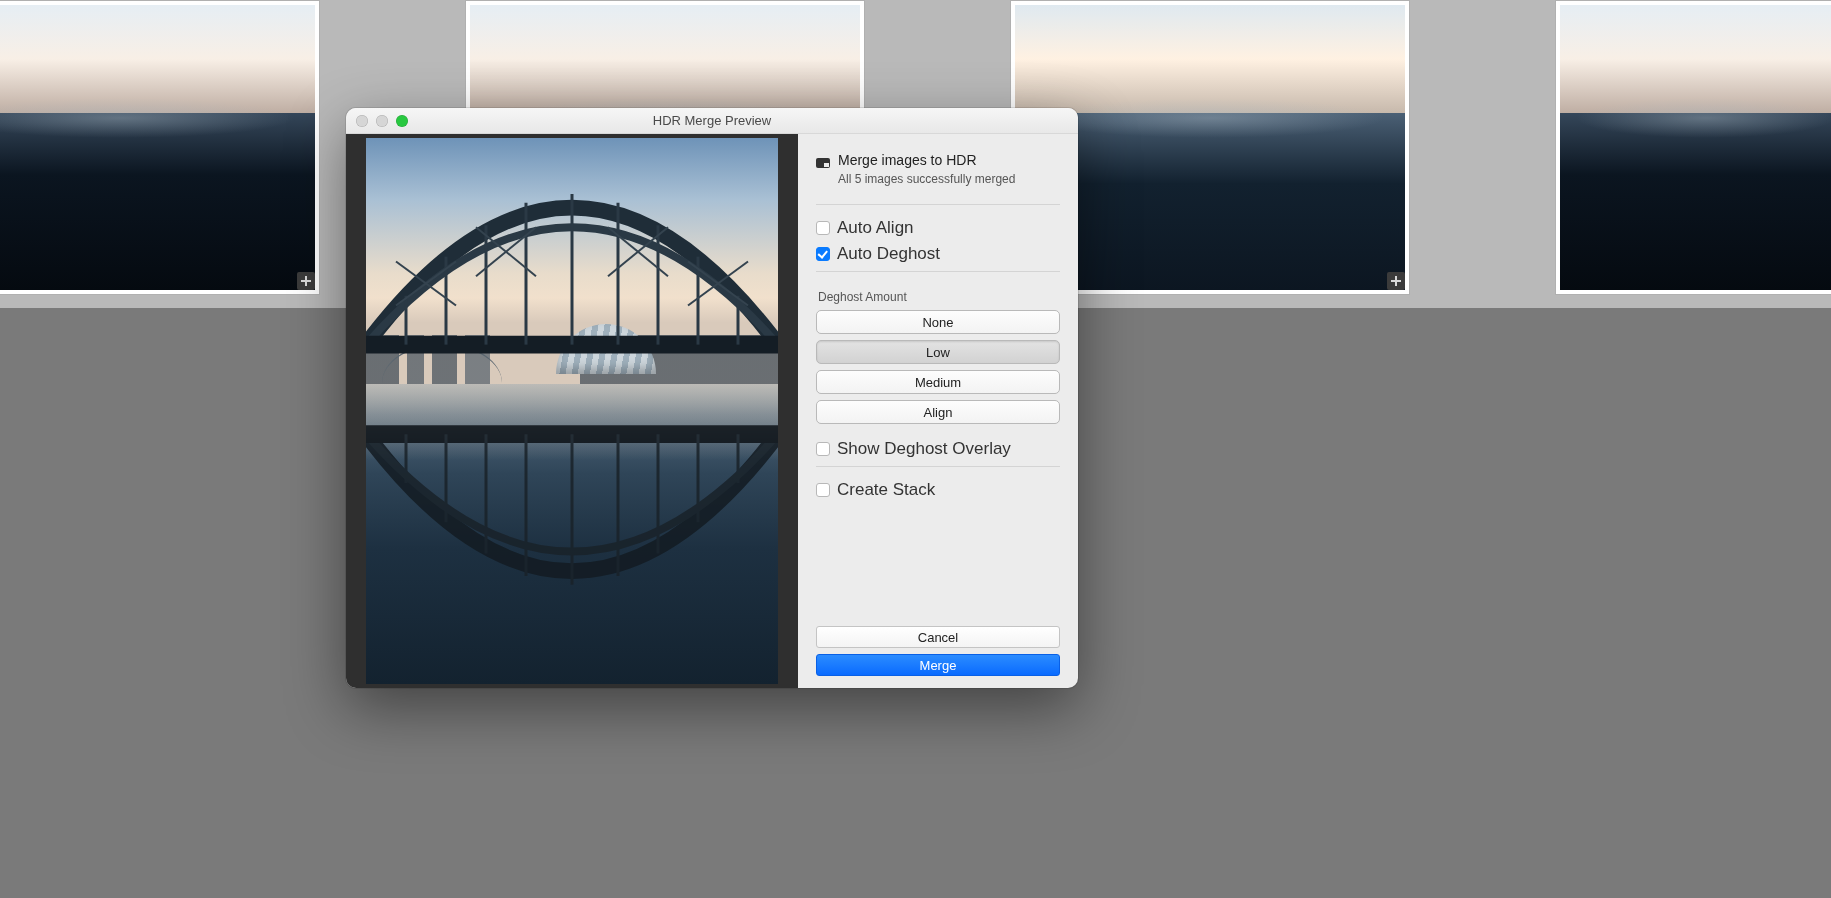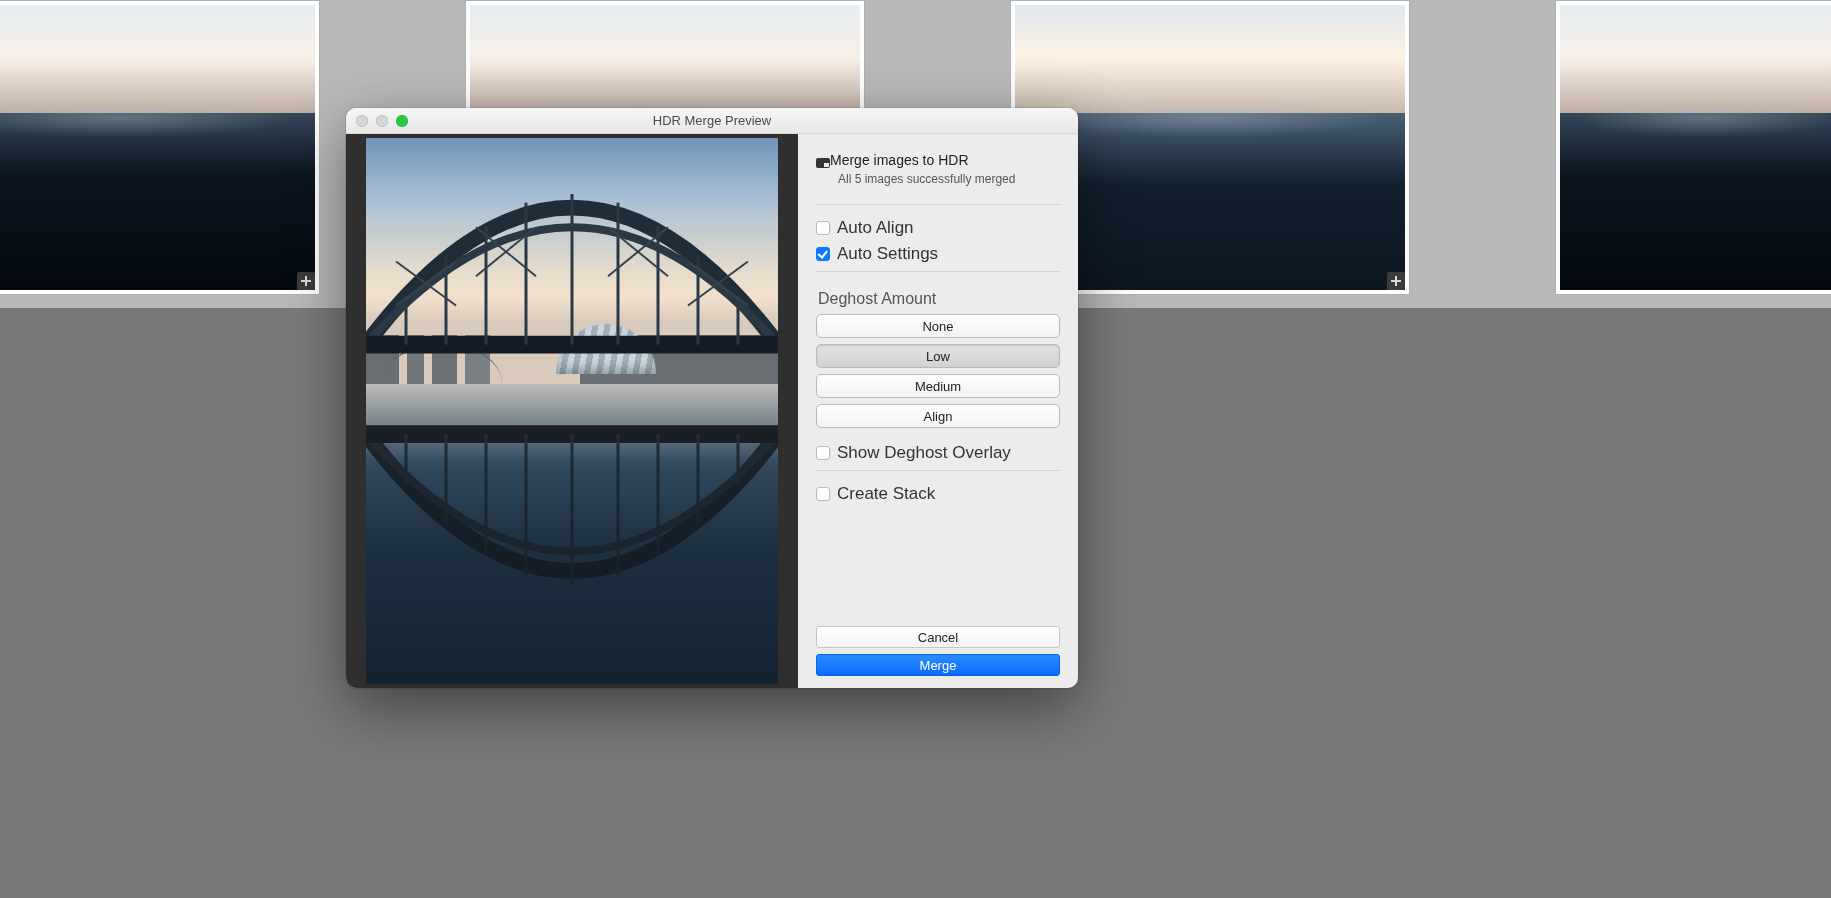--- a/index.html
+++ b/index.html
@@ -136,21 +136,21 @@
     border-top:2px solid #5a6670;
     border-radius:60px 60px 0 0 / 40px 40px 0 0;
   }
 
   
   .controls-pane {
     flex:1; padding:18px 18px 12px 18px;
     display:flex; flex-direction:column;
     font-size:12.5px; color:#333;
   }
-  .section-head { display:flex; align-items:flex-end; margin-bottom:4px;}
+  .section-head { display:flex; align-items:flex-end; gap:8px; margin-bottom:4px;}
   .hdr-icon{
     width:14px; height:10px; margin-top:3px;
     background:#333; border-radius:2px; position:relative;
     flex:0 0 auto;
   }
   .hdr-icon::after{
     content:""; position:absolute; right:1px; bottom:1px; width:5px; height:4px;
     background:#ececec;
   }
   .section-title { font-size:14px; font-weight:400; color:#222;}
@@ -162,21 +162,21 @@
     border:1px solid #b8b8b8; background:#fff;
     display:flex; align-items:center; justify-content:center;
     flex:0 0 auto;
   }
   .chk.checked { background:#0a7bff; border-color:#0a7bff;}
   .chk.checked::after{
     content:""; width:7px; height:4px; border:2px solid #fff;
     border-top:none; border-right:none; transform:rotate(-50deg) translateY(-1px);
   }
   .label-txt { font-size:17px; color:#333; }
-  .deghost-label { font-size:16px; color:#555; margin:8px 0 6px 2px;}
+  .deghost-label { font-size:12px; color:#555; margin:8px 0 6px 2px;}
   .seg-btn {
     width:100%; height:24px;
     border:1px solid #b9b9b9; border-radius:5px;
     background:linear-gradient(#fdfdfd,#f3f3f3);
     font-size:13px; color:#222;
     margin-bottom:6px;
     cursor:default;
   }
   .seg-btn.selected {
     background:linear-gradient(#e3e3e3,#d2d2d2);
@@ -312,21 +312,21 @@
       </div>
       <div class="section-sub">All 5 images successfully merged</div>
       <div class="divider"></div>
 
       <div class="chk-row">
         <div id="chk-align" class="chk"></div>
         <span class="label-txt">Auto Align</span>
       </div>
       <div class="chk-row">
         <div id="chk-settings" class="chk checked"></div>
-        <span class="label-txt">Auto Settings</span>
+        <span class="label-txt">Auto Deghost</span>
       </div>
 
       <div class="divider"></div>
       <div class="deghost-label">Deghost Amount</div>
 
       <button class="seg-btn">None</button>
       <button class="seg-btn selected">Low</button>
       <button class="seg-btn">Medium</button>
       <button class="seg-btn">Align</button>
 

